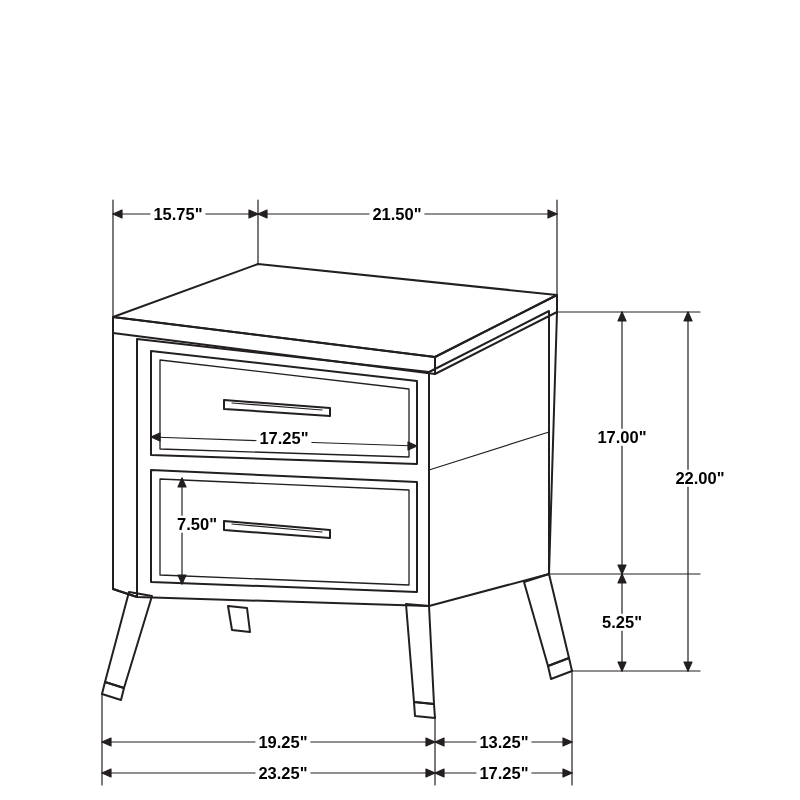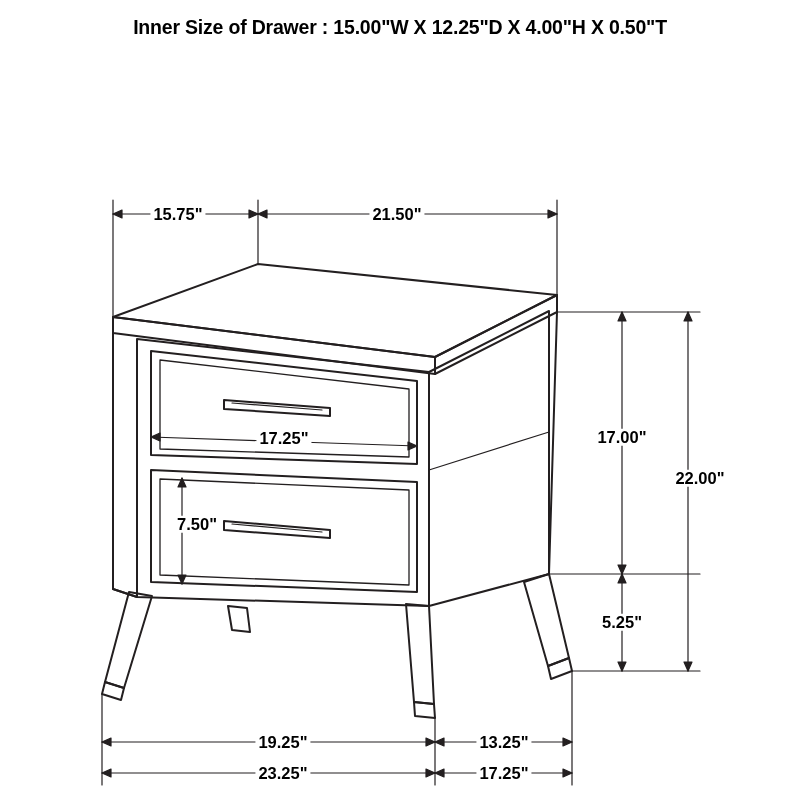--- a/index.html
+++ b/index.html
@@ -42,21 +42,20 @@
     white-space: nowrap;
     transform: translate(-50%, -50%);
     line-height: 1;
   }
 </style>
 </head>
 <body>
 
 <div id="page">
 
-  <div id="title">Inner Size of Drawer : 15.00"W X 12.25"D X 4.00"H X 0.50"T</div>
 
   <svg id="drawing" width="800" height="800" viewBox="0 0 800 800">
 
     <g fill="none" stroke="#231f20" stroke-width="2" stroke-linejoin="round" stroke-linecap="round">
 
       <g>
 
         <path d="M113 317 L258 264 L557 295 L435 357 Z"></path>
 
         <path d="M113 317 L113 333 L435 374 L435 357 Z"></path>

